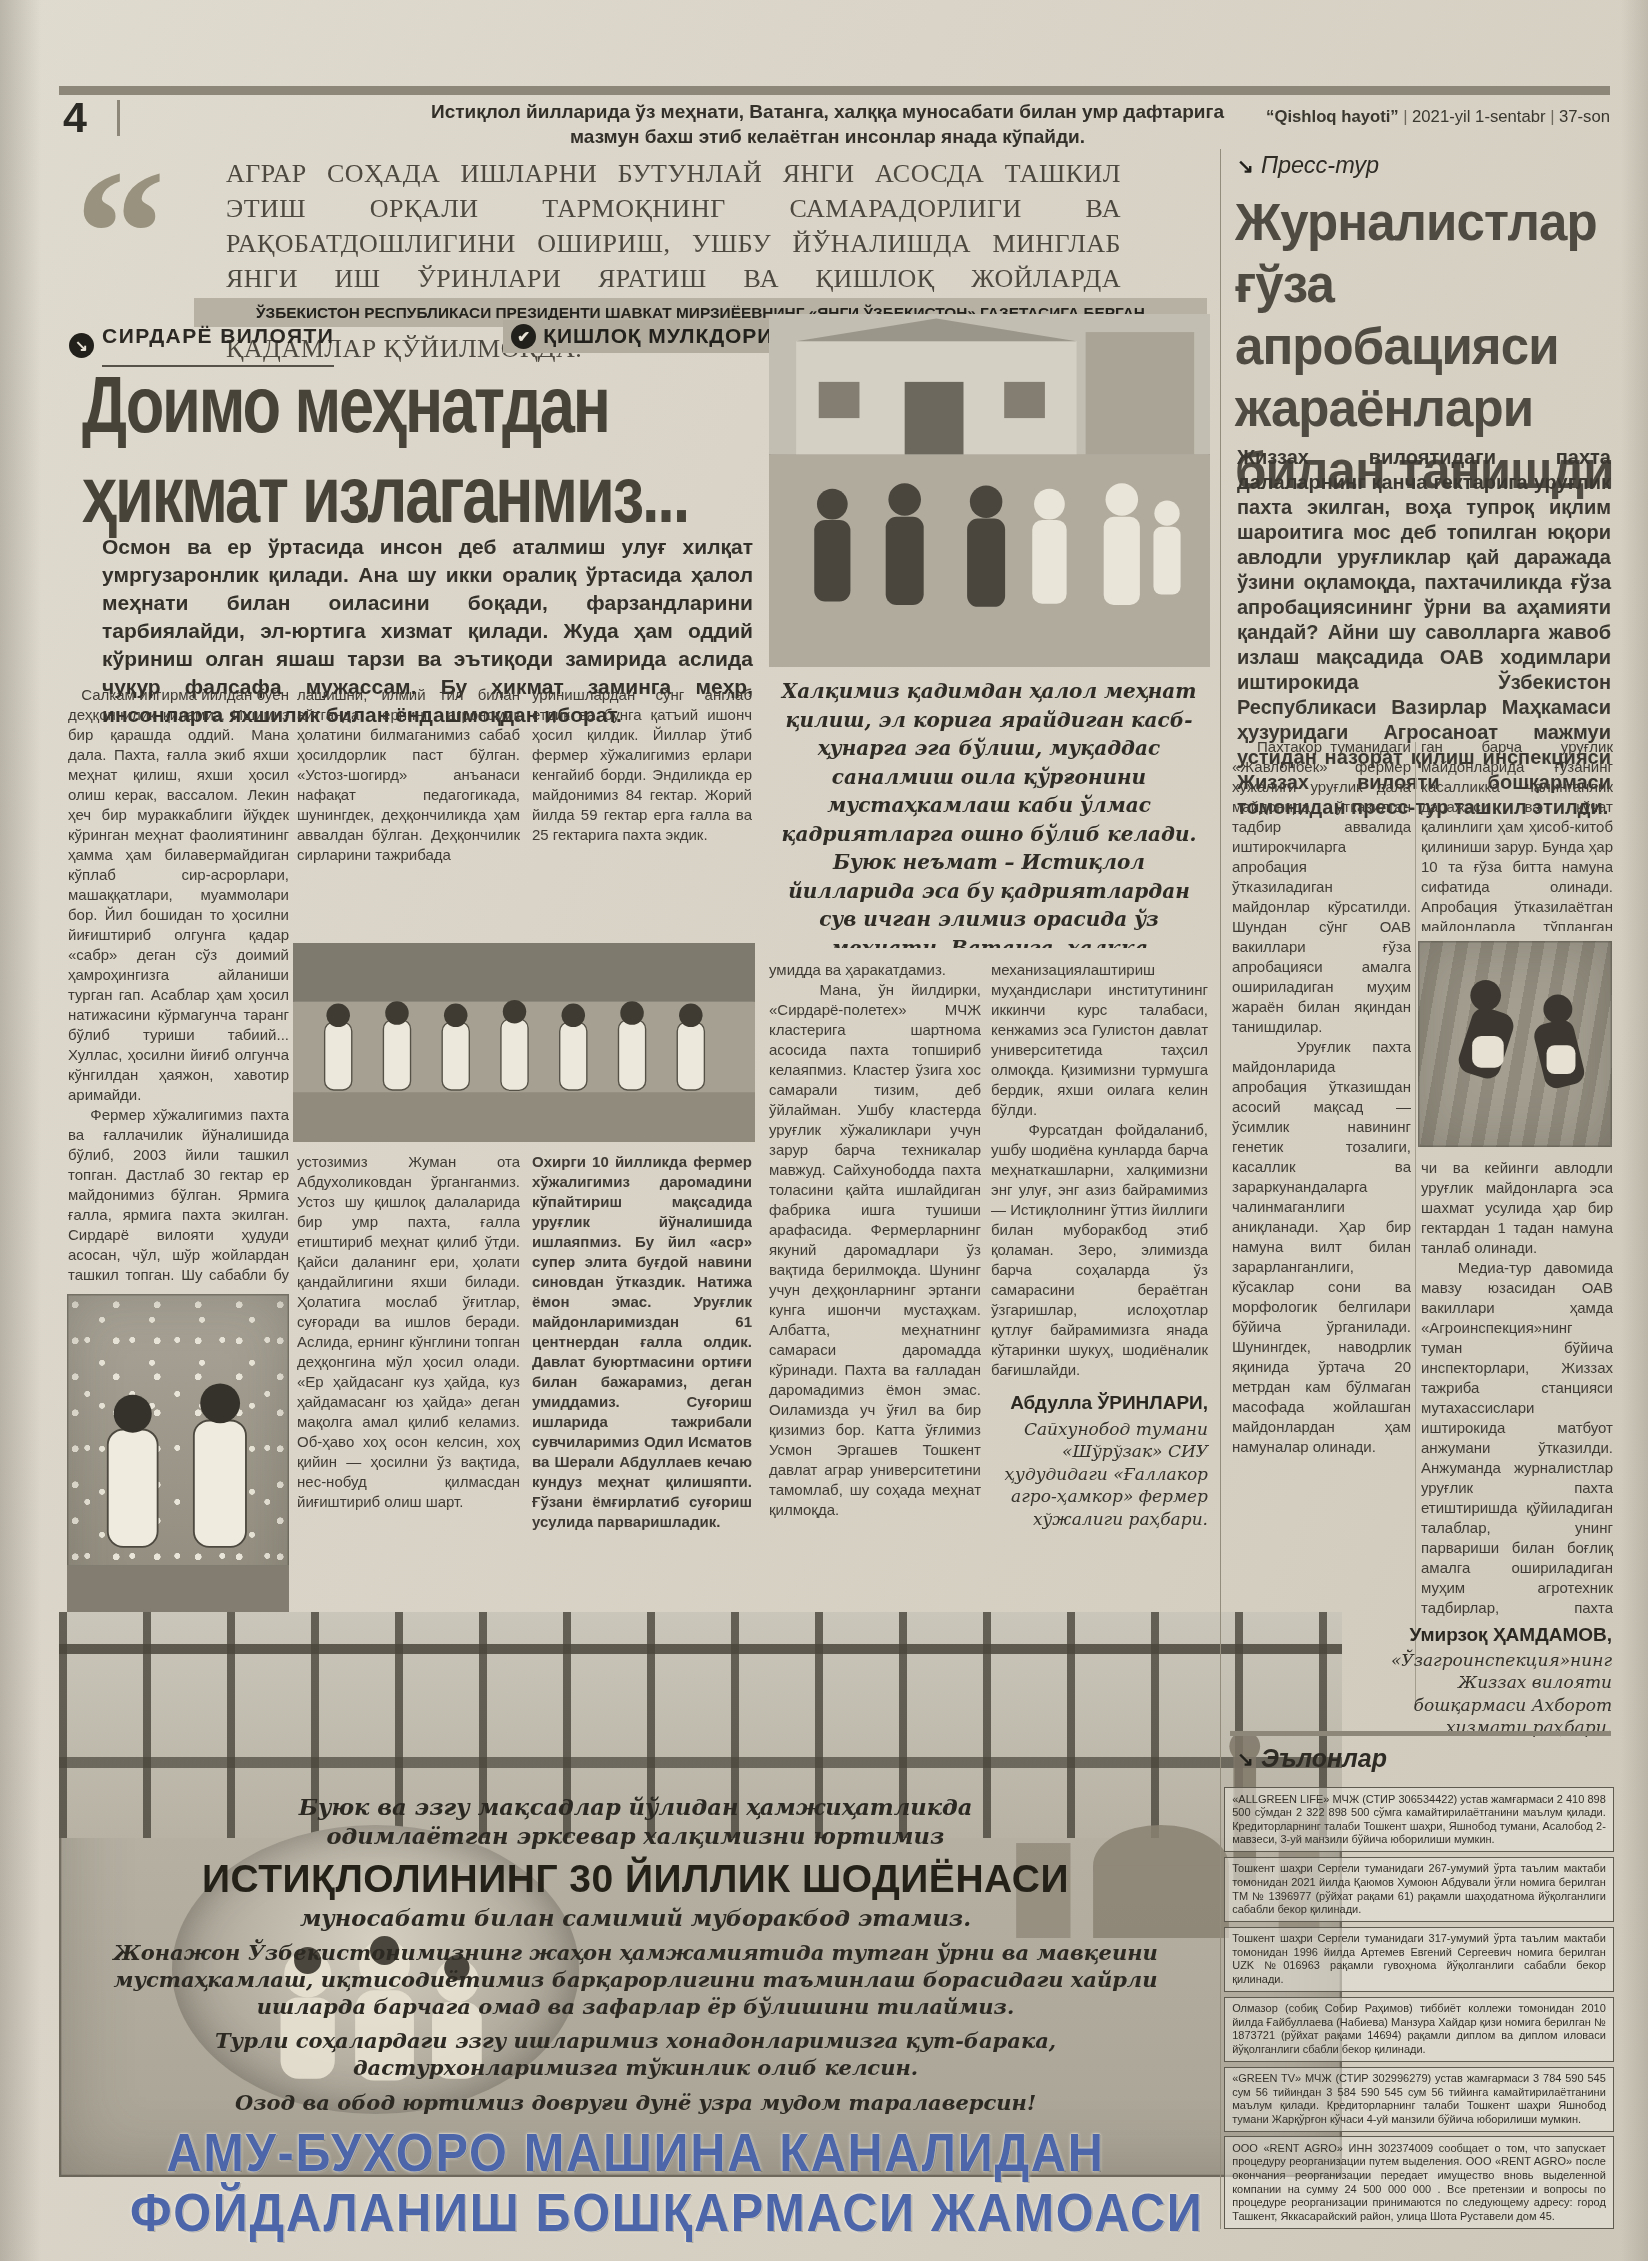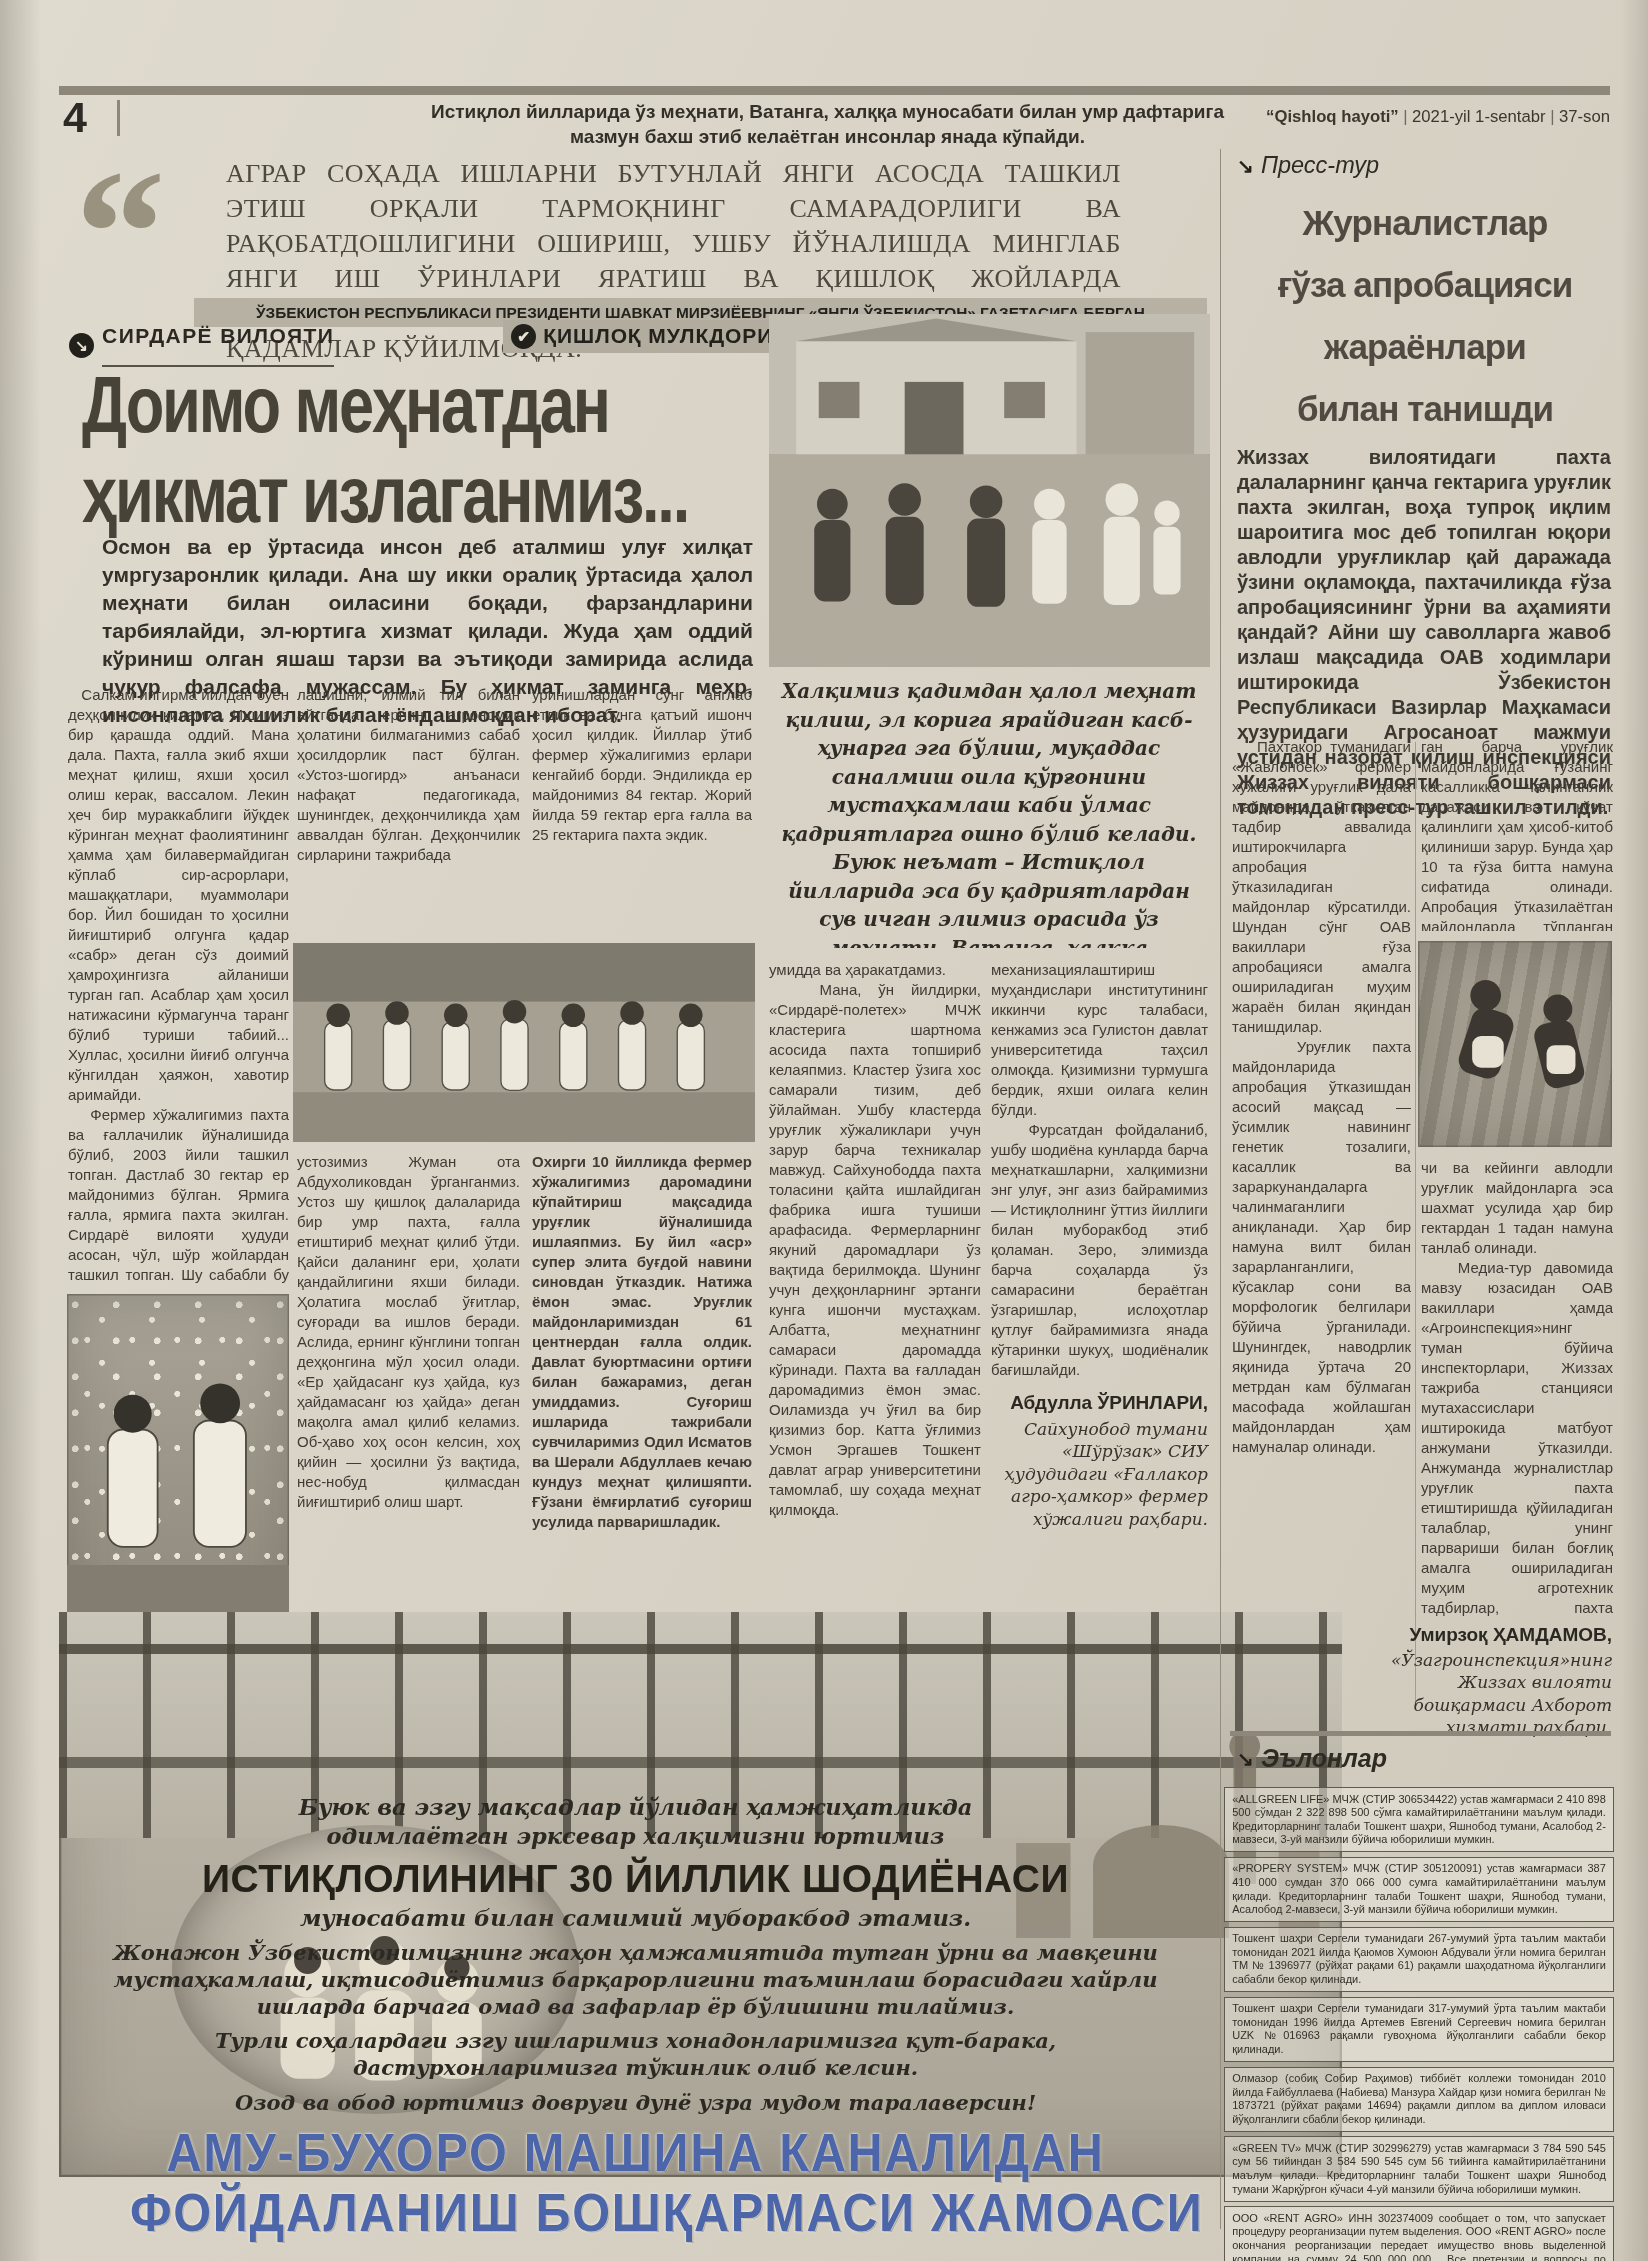--- a/index.html
+++ b/index.html
@@ -108,22 +108,22 @@
   .greet .gs{font-family:"DejaVu Serif",serif;font-style:italic;font-weight:bold;font-size:22.6px;line-height:28px;}
   .greet .gb{font-family:"DejaVu Serif",serif;font-style:italic;font-weight:bold;font-size:21px;line-height:27px;margin-top:7.2px;}
   .org{font-weight:bold;font-size:53px;line-height:58px;letter-spacing:1.8px;color:#4d66aa;
     text-shadow:0 0 1.4px #f2eee2,0 0 3.6px #f2eee2,1.4px 1.4px 0 rgba(40,38,32,.35);
     transform:scaleX(.92);transform-origin:center top;margin-top:8.1px;white-space:nowrap;}
   .org2{margin-top:2.7px;}
   
   .vdiv{left:1220px;top:149px;width:1.4px;height:2080px;background:#938d7e;}
   .press-tag{left:1237px;top:152px;display:flex;align-items:center;gap:7.2px;}
   .press-tag .lbl{font-size:23.5px;font-style:italic;color:#2e2b25;}
-  .r-headline{left:1235px;top:192px;width:380px;text-align:center;font-weight:bold;
-    font-size:35px;line-height:62px;color:#504b42;letter-spacing:-0.9px;}
+  .r-headline{left:1235px;top:192px;width:380px;text-align:left;font-weight:bold;
+    font-size:51px;line-height:62px;color:#504b42;letter-spacing:-0.9px;}
   .r-lead{left:1237px;top:445px;width:374px;font-size:20px;line-height:25px;font-weight:bold;
     color:#3b3831;text-align:justify;}
   .ra{left:1232px;top:737px;width:179px;height:977px;}
   .rbu{left:1421px;top:737px;width:192px;height:194px;}
   .rbl{left:1421px;top:1158px;width:192px;height:461px;}
   .col-div{left:1415px;top:742px;width:0.9px;height:968px;background:#a39d8e;}
   .signature{left:1375px;top:1624px;width:237px;text-align:right;}
   .signature .nm{font-size:19px;font-weight:bold;color:#2b2822;}
   .signature .rl{font-family:"DejaVu Serif",serif;font-style:italic;font-size:17px;line-height:22.6px;color:#35322b;margin-top:2.7px;}
   
@@ -351,21 +351,20 @@
     <div class="rl">«Ўзагроинспекция»нинг Жиззах вилояти бошқармаси Ахборот хизмати раҳбари.</div>
   </div>
 
   <div class="abs rule ads-rule"></div>
   <div class="abs ads-header">
     <span class="arrow-glyph">↘</span>
     <span class="lbl">Эълонлар</span>
   </div>
   <div class="abs ads-list">
     <div class="ad">«ALLGREEN LIFE» МЧЖ (СТИР 306534422) устав жамғармаси 2 410 898 500 сўмдан 2 322 898 500 сўмга камайтирилаётганини маълум қилади. Кредиторларнинг талаби Тошкент шаҳри, Яшнобод тумани, Асалобод 2-мавзеси, 3-уй манзили бўйича юборилиши мумкин.</div>
-    <div class="ad">«PROPERY SYSTEM» МЧЖ (СТИР 305120091) устав жамғармаси 387 410 000 сумдан 370 066 000 сумга камайтирилаётганини маълум қилади. Кредиторларнинг талаби Тошкент шаҳри, Яшнобод тумани, Асалобод 2-мавзеси, 3-уй манзили бўйича юборилиши мумкин.</div>
     <div class="ad">Тошкент шаҳри Сергели туманидаги 267-умумий ўрта таълим мактаби томонидан 2021 йилда Қаюмов Хумоюн Абдували ўғли номига берилган ТМ № 1396977 (рўйхат рақами 61) рақамли шаҳодатнома йўқолганлиги сабабли бекор қилинади.</div>
     <div class="ad">Тошкент шаҳри Сергели туманидаги 317-умумий ўрта таълим мактаби томонидан 1996 йилда Артемев Евгений Сергеевич номига берилган UZK №016963 рақамли гувоҳнома йўқолганлиги сабабли бекор қилинади.</div>
     <div class="ad">Олмазор (собиқ Собир Раҳимов) тиббиёт коллежи томонидан 2010 йилда Ғайбуллаева (Набиева) Манзура Хайдар қизи номига берилган № 1873721 (рўйхат рақами 14694) рақамли диплом ва диплом иловаси йўқолганлиги сбабли бекор қилинади.</div>
     <div class="ad">«GREEN TV» МЧЖ (СТИР 302996279) устав жамғармаси 3 784 590 545 сум 56 тийиндан 3 584 590 545 сум 56 тийинга камайтирилаётганини маълум қилади. Кредиторларнинг талаби Тошкент шаҳри Яшнобод тумани Жарқўрғон кўчаси 4-уй манзили бўйича юборилиши мумкин.</div>
     <div class="ad">ООО «RENT AGRO» ИНН 302374009 сообщает о том, что запускает процедуру реорганизации путем выделения. ООО «RENT AGRO» после окончания реорганизации передает имущество вновь выделенной компании на сумму 24 500 000 000 . Все претензии и вопросы по процедуре реорганизации принимаются по следующему адресу: город Ташкент, Яккасарайский район, улица Шота Руставели дом 45.</div>
 
   </div>
 
 </div>
 

